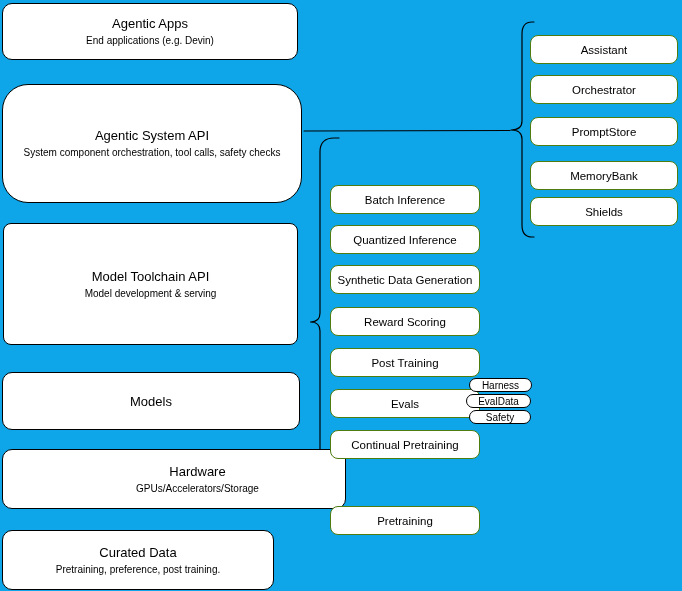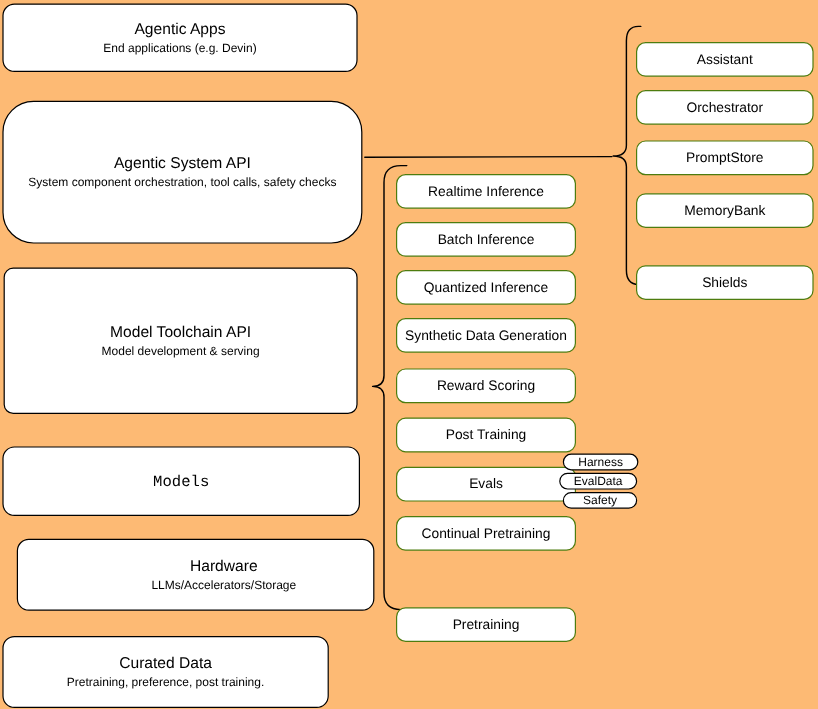--- a/index.html
+++ b/index.html
@@ -1,20 +1,20 @@
 <!DOCTYPE html>
 <html><head>
 <meta charset="utf-8">
 <style>
   html, body { margin: 0; padding: 0; background: #ffffff; }
   .canvas {
     position: relative;
     width: 682px;
     height: 591px;
-    background: #fdba74;
+    background: #0ea5e9;
     font-family: "Liberation Sans", sans-serif;
     color: #000000;
     overflow: hidden;
   }
   svg.wires {
     position: absolute;
     left: 0; top: 0;
     width: 682px; height: 591px;
     pointer-events: none;
   }
@@ -34,22 +34,22 @@
     flex-direction: column;
     align-items: center;
     justify-content: center;
     text-align: center;
   }
   .box .t { font-size: 13px; line-height: 15px; white-space: nowrap; }
   .box .s { font-size: 10px; line-height: 12px; margin-top: 4px; white-space: nowrap; }
   .lb0 { left: 2px;  top: 3px;   width: 296px; height: 57px;  border-radius: 10px; }
   .lb1 { left: 2px;  top: 84px;  width: 300px; height: 119px; border-radius: 26px; }
   .lb2 { left: 3px;  top: 223px; width: 295px; height: 122px; border-radius: 8px; }
-  .lb3 { left: 2px;  top: 372px; width: 298px; height: 58px;  border-radius: 10px; font-family: Liberation Mono, monospace; }
-  .lb4 { left: 14px;  top: 449px; width: 298px; height: 60px;  border-radius: 10px; padding-left: 47px; }
+  .lb3 { left: 2px;  top: 372px; width: 298px; height: 58px;  border-radius: 10px; }
+  .lb4 { left: 2px;  top: 449px; width: 344px; height: 60px;  border-radius: 10px; padding-left: 47px; }
   .lb5 { left: 2px;  top: 530px; width: 272px; height: 60px;  border-radius: 10px; }
   .node {
     position: absolute;
     box-sizing: border-box;
     left: 330px;
     width: 150px;
     height: 29px;
     border: 1px solid #4d7c0f;
     border-radius: 8px;
     background: #ffffff;
@@ -70,21 +70,21 @@
     align-items: center;
     justify-content: center;
     font-size: 10px;
     white-space: nowrap;
     z-index: 3;
   }
   .m0 { top: 145px; } .m1 { top: 185px; } .m2 { top: 225px; }
   .m3 { top: 265px; } .m4 { top: 307px; } .m5 { top: 348px; }
   .m6 { top: 389px; } .m7 { top: 430px; } .m8 { top: 470px; margin-top: 36px; }
   .r0 { top: 35px; } .r1 { top: 75px; } .r2 { top: 117px; }
-  .r3 { top: 161px; } .r4 { top: 221px; }
+  .r3 { top: 161px; } .r4 { top: 197px; }
   .p0 { left: 469px; top: 378px; width: 63px; height: 14px; }
   .p1 { left: 466px; top: 394px; width: 65px; height: 14px; }
   .p2 { left: 469px; top: 410px; width: 62px; height: 14px; }
 </style>
 </head>
 <body>
 
 <div class="canvas">
 
   <svg class="wires" viewBox="0 0 682 591" xmlns="http://www.w3.org/2000/svg">
@@ -103,28 +103,27 @@
   </div>
   <div class="box lb2">
     <div class="t">Model Toolchain API</div>
     <div class="s">Model development &amp; serving</div>
   </div>
   <div class="box lb3">
     <div class="t">Models</div>
   </div>
   <div class="box lb4">
     <div class="t">Hardware</div>
-    <div class="s">LLMs/Accelerators/Storage</div>
+    <div class="s">GPUs/Accelerators/Storage</div>
   </div>
   <div class="box lb5">
     <div class="t">Curated Data</div>
     <div class="s">Pretraining, preference, post training.</div>
   </div>
 
-  <div class="node m0">Realtime Inference</div>
   <div class="node m1">Batch Inference</div>
   <div class="node m2">Quantized Inference</div>
   <div class="node m3">Synthetic Data Generation</div>
   <div class="node m4">Reward Scoring</div>
   <div class="node m5">Post Training</div>
   <div class="node m6">Evals</div>
   <div class="node m7">Continual Pretraining</div>
   <div class="node m8">Pretraining</div>
 
   <div class="pill p0">Harness</div>

